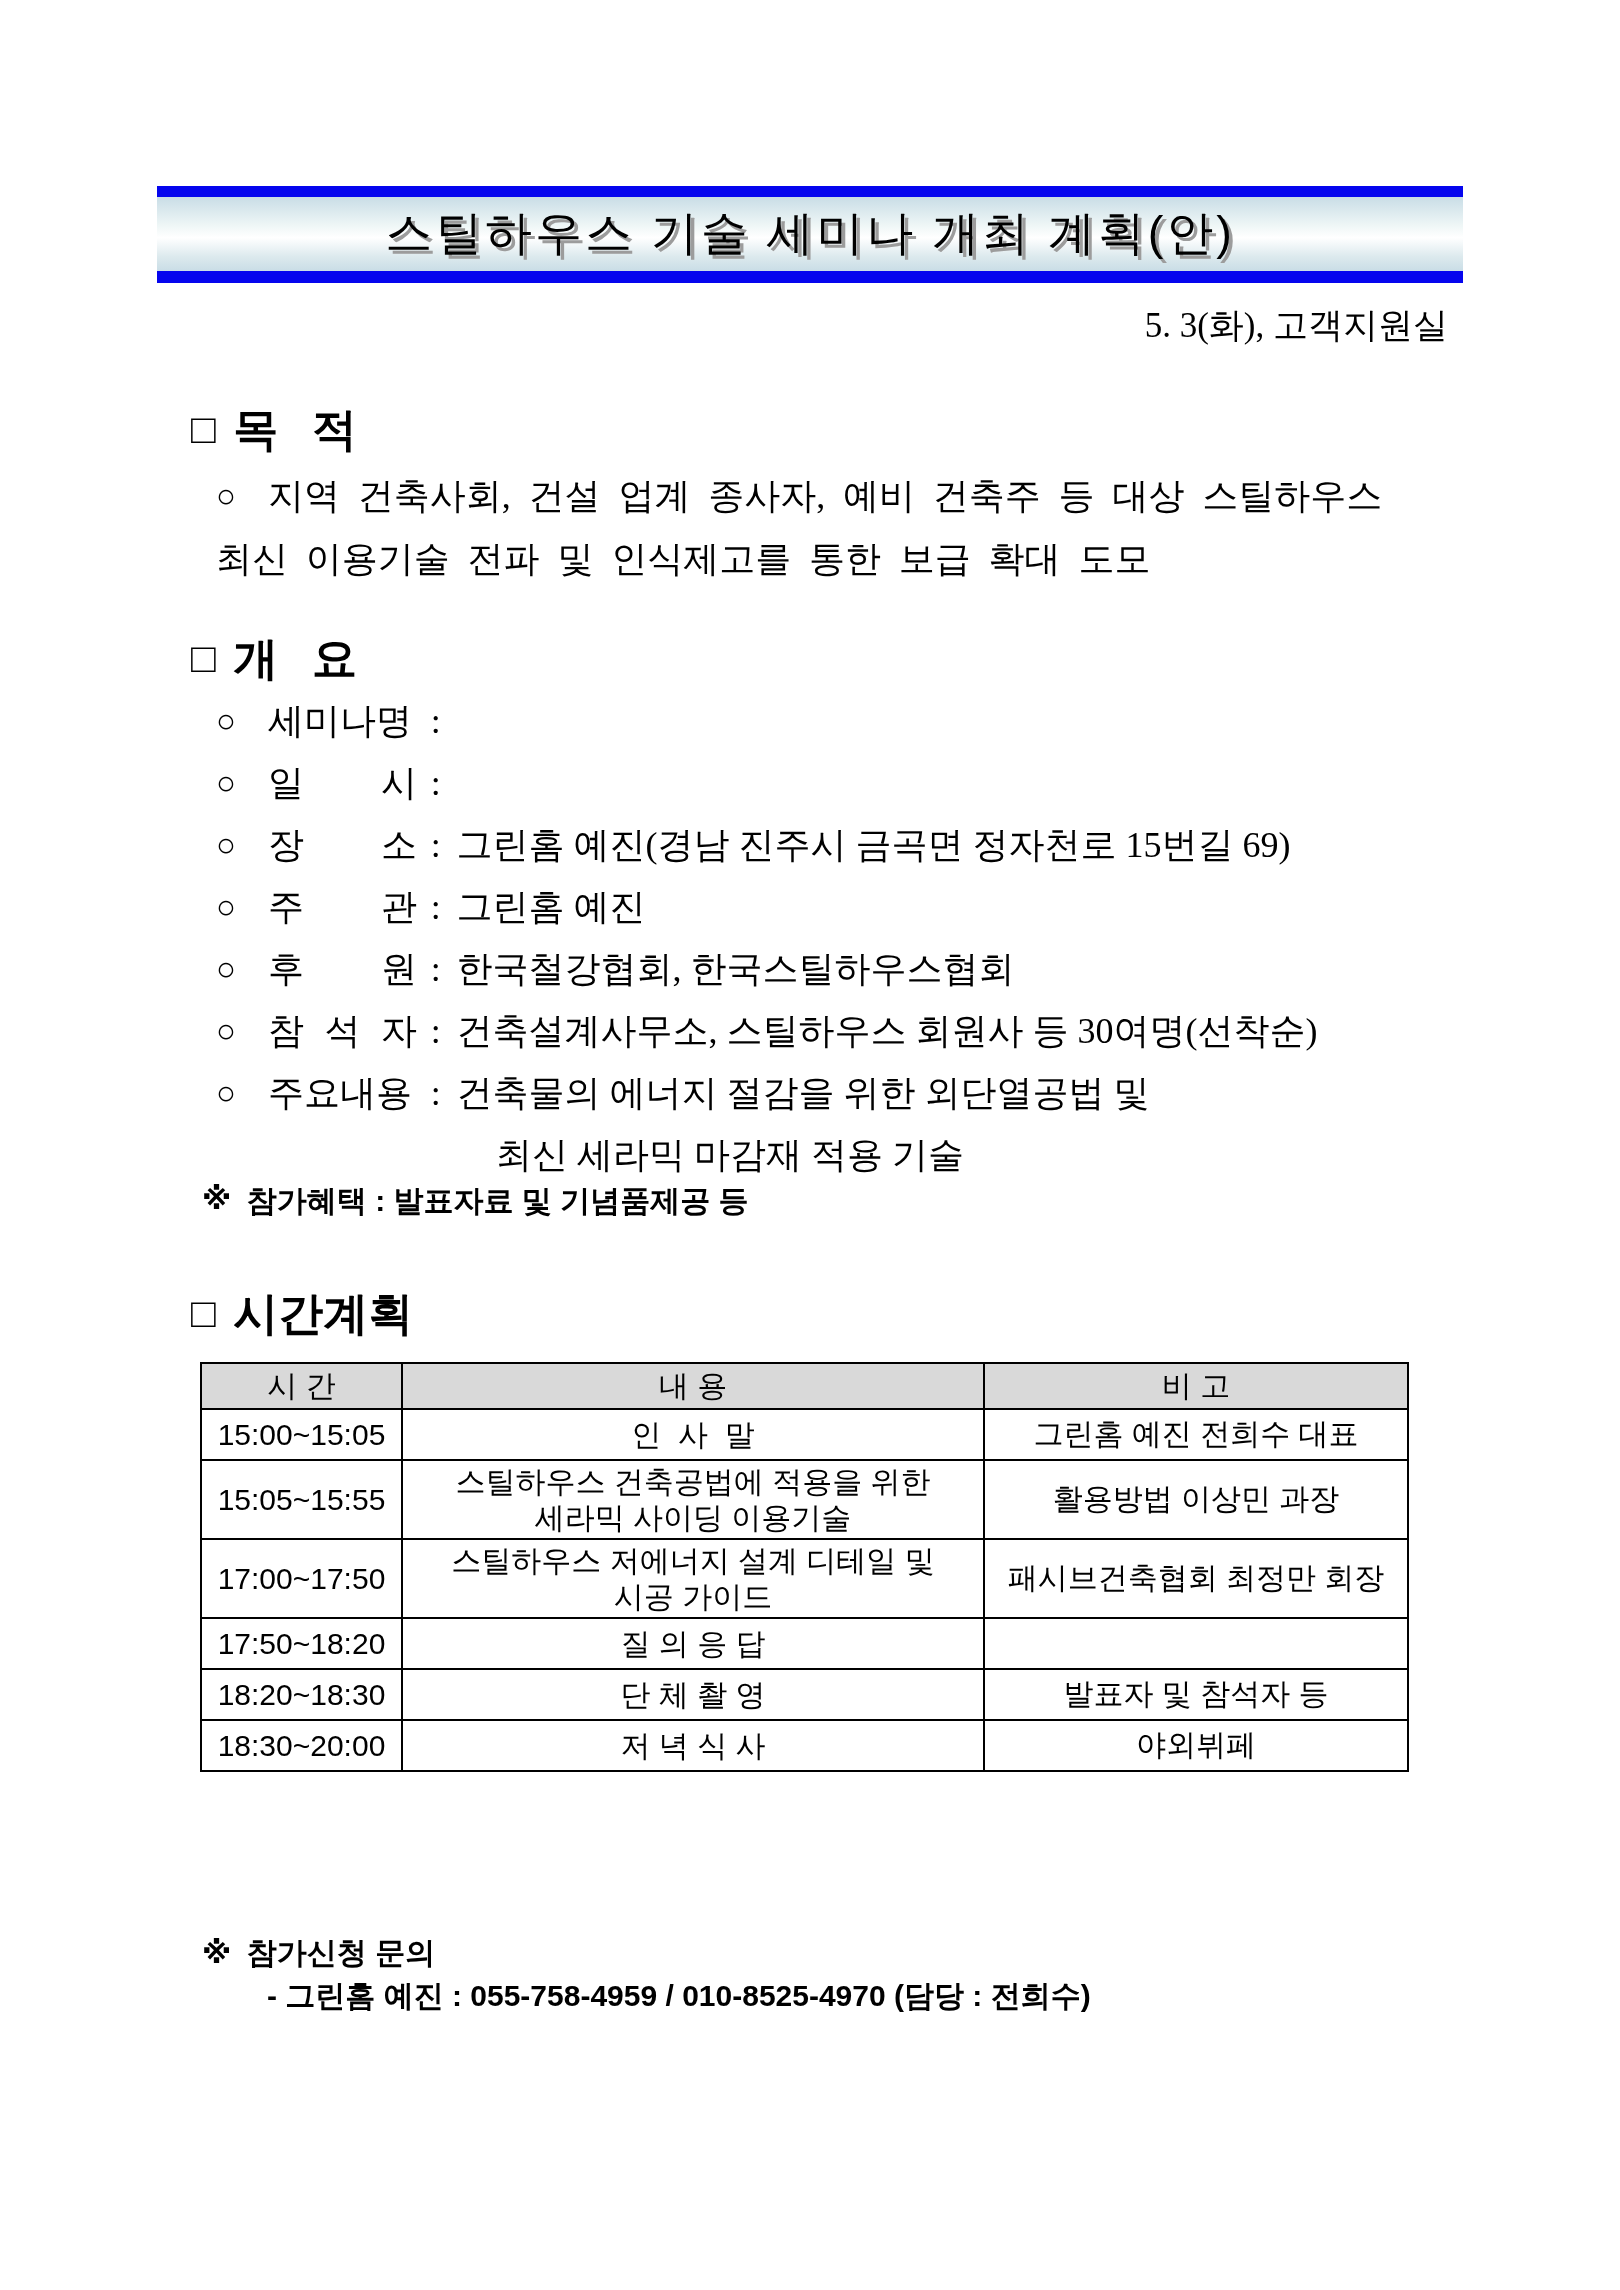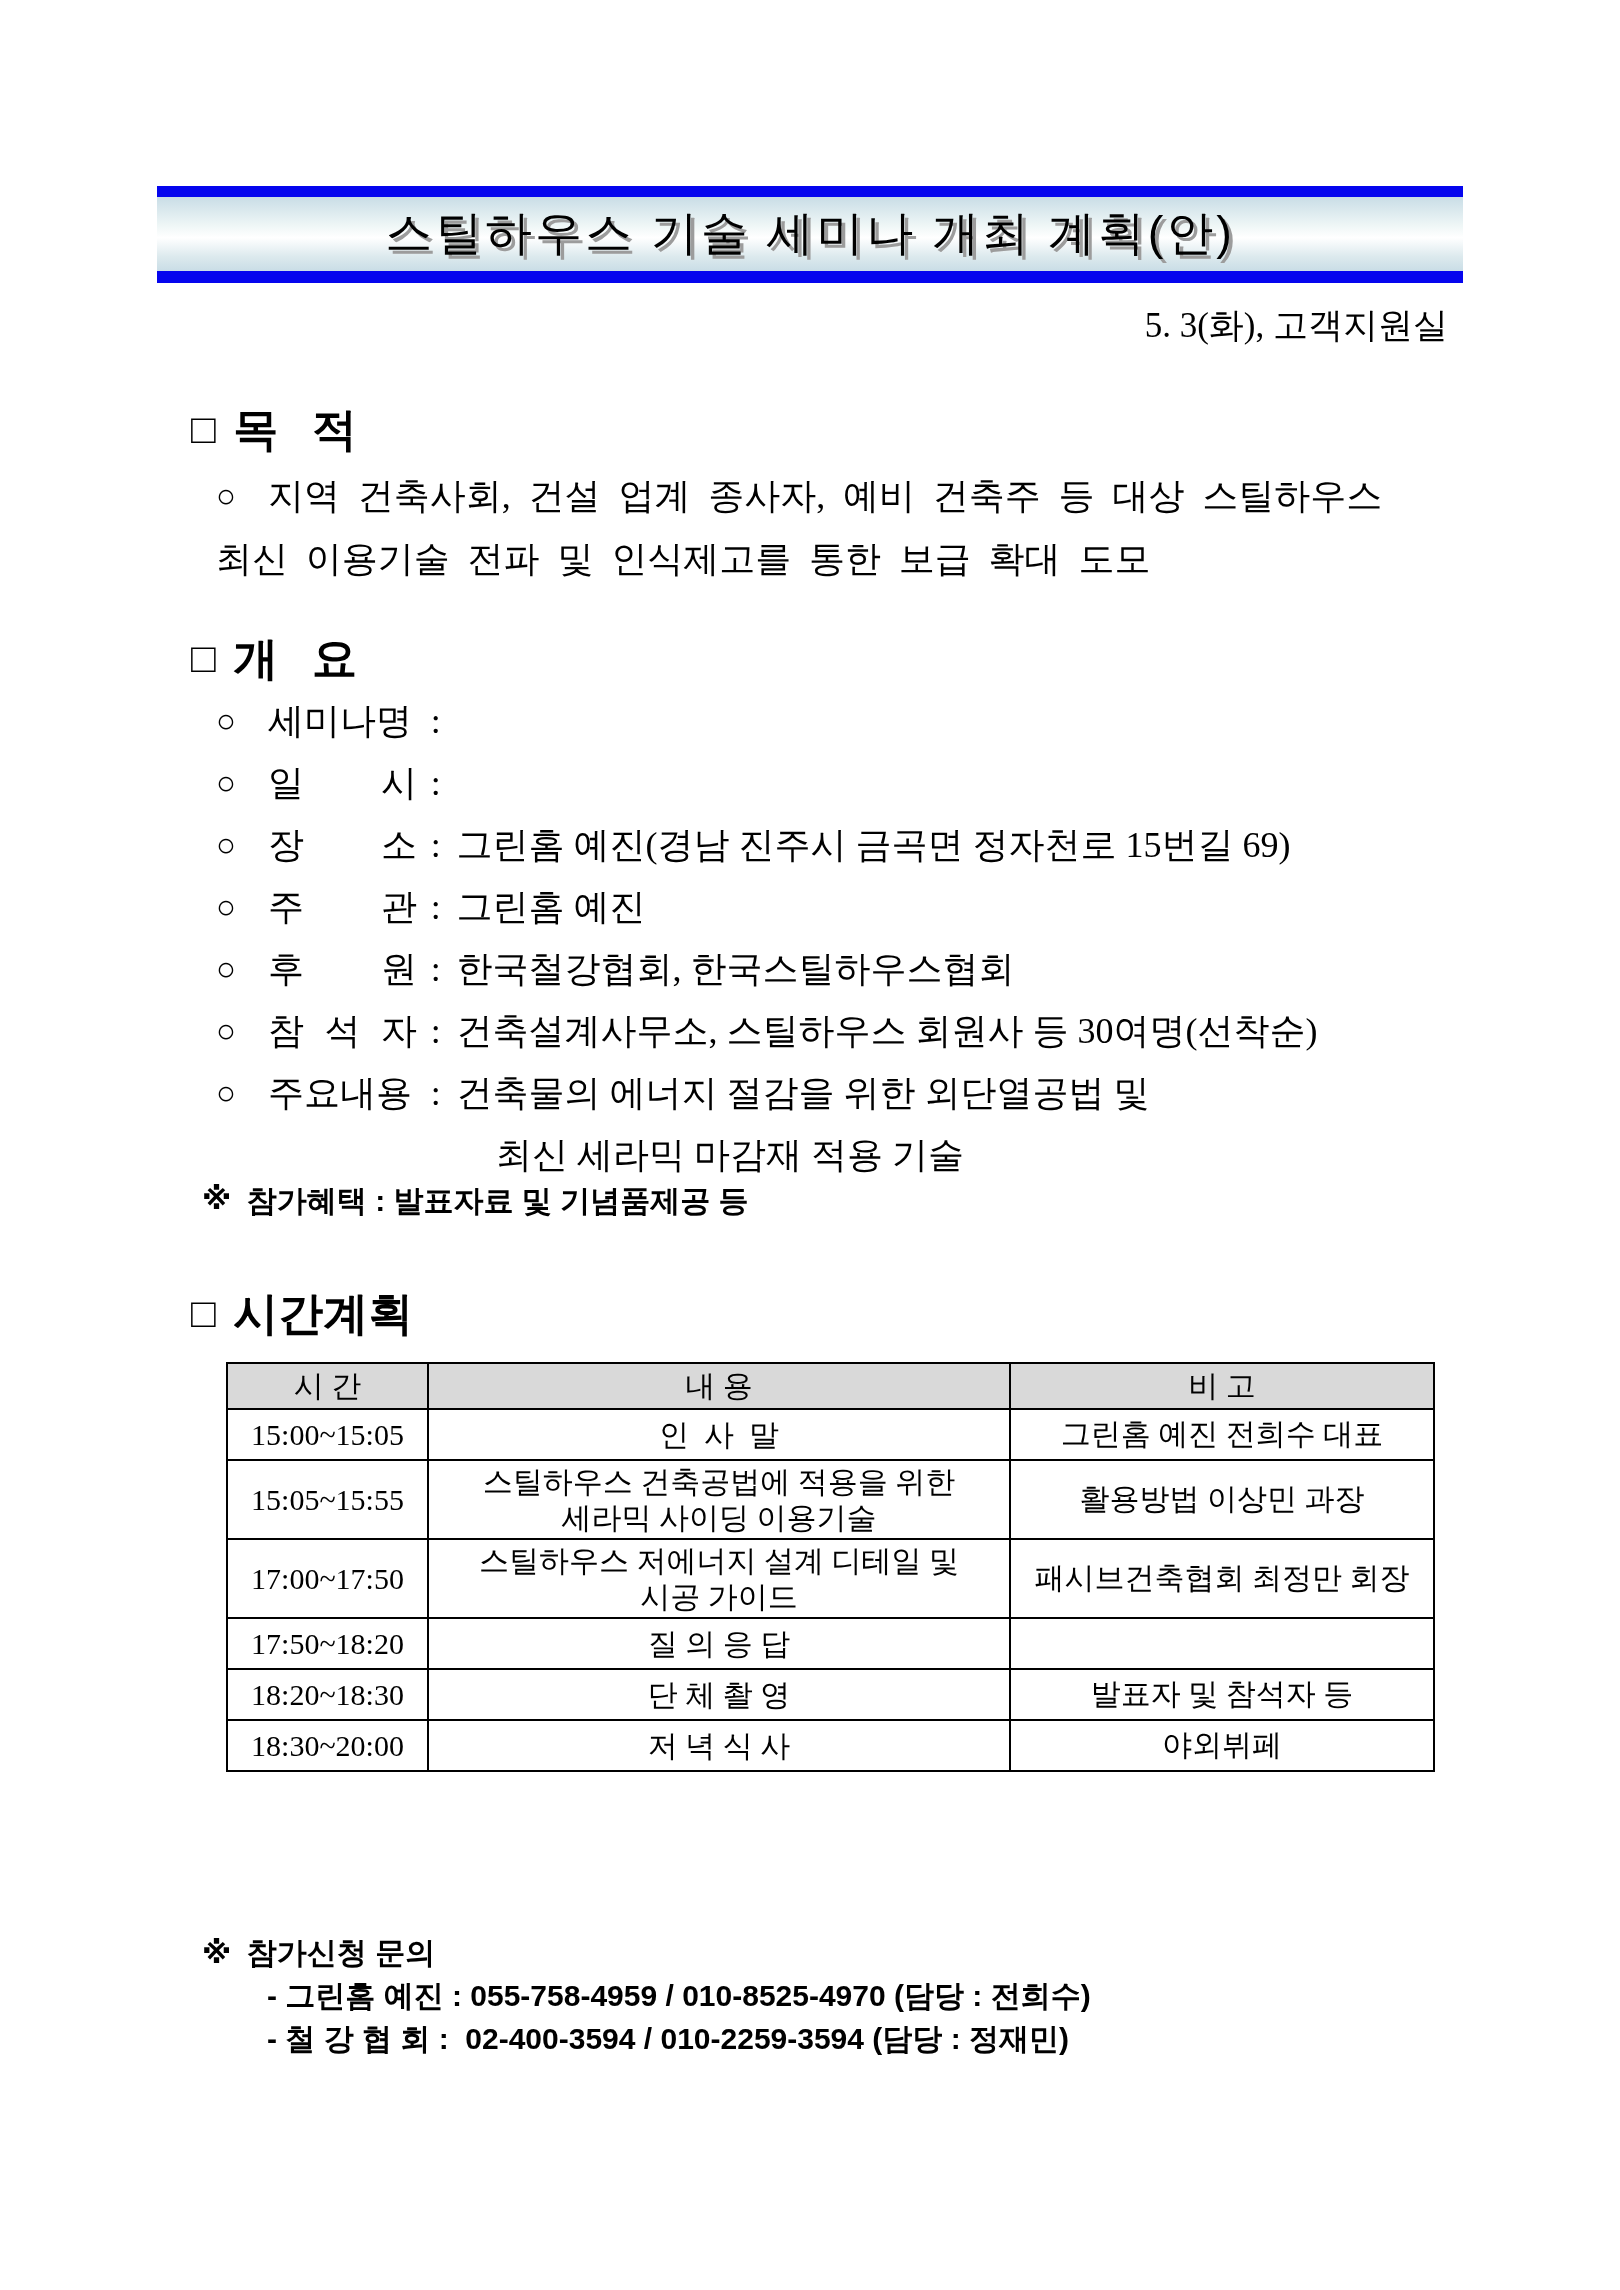--- a/index.html
+++ b/index.html
@@ -50,23 +50,23 @@
   .ov-cont{margin-left:280px;height:62px;display:flex;align-items:center;white-space:pre;}
 
   .benefit-note{
     position:absolute;left:202px;top:1181px;
     font-family:"Liberation Sans","DejaVu Sans",sans-serif;
     font-weight:bold;font-size:30px;display:flex;gap:15.7px;white-space:pre;
   }
 
   
   .sched-table{
-    position:absolute;left:226px;top:1362px;
+    position:absolute;left:200px;top:1362px;
     border-collapse:collapse;table-layout:fixed;width:1208px;
-    font-family:Liberation Serif, serif;font-size:30px;
+    font-family:Liberation Sans, sans-serif;font-size:30px;
   }
   .sched-table col.c1{width:201px;}
   .sched-table col.c2{width:582px;}
   .sched-table col.c3{width:424px;}
   .sched-table th,.sched-table td{
     border:2px solid #000;text-align:center;vertical-align:middle;padding:0;white-space:pre;
   }
   .sched-table th{background:#d9d9d9;font-weight:normal;height:44px;}
   .sched-table tr.row-s td{height:49px;}
   .sched-table tr.row-d td{height:77px;}
@@ -209,15 +209,14 @@
   </tr>
 </tbody>
   </table>
 
 <div class="footer">
   <div class="f-title">
     <span>※</span>
     <span>참가신청 문의</span>
   </div>
   <div class="f-line">- 그린홈 예진 : 055-758-4959 / 010-8525-4970 (담당 : 전희수)</div>
-  <div class="f-line">- 철 강 협 회 :  02-400-3594 / 010-2259-3594 (담당 : 정재민)</div>
 </div>
 
 
 </body></html>

